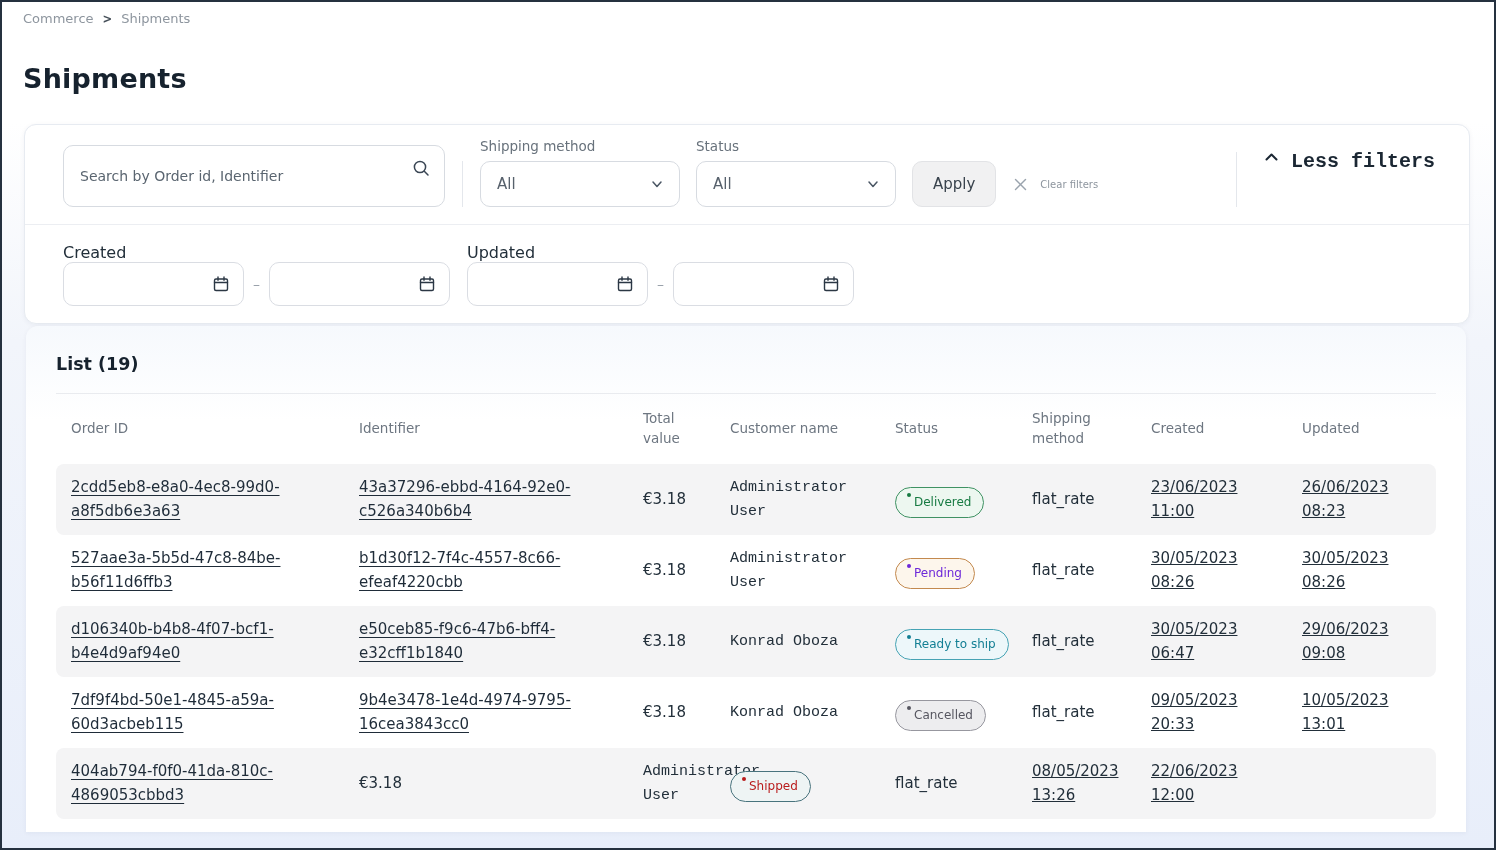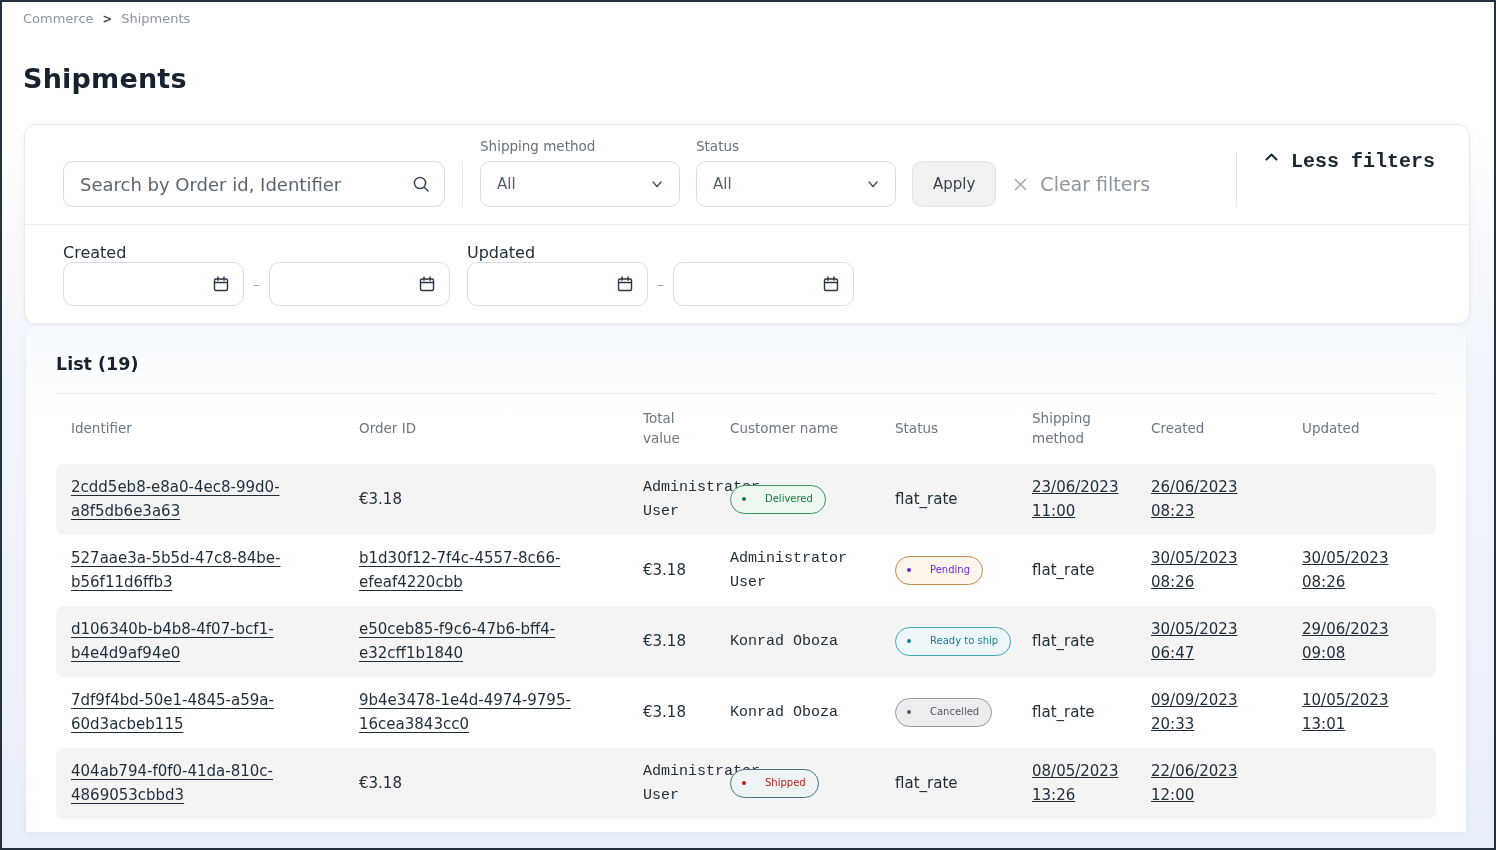--- a/index.html
+++ b/index.html
@@ -15,31 +15,31 @@
   
   .breadcrumb { padding:9px 0 0 21px; font-size:13px; color:#8d959e; display:flex; gap:9px; align-items:center; }
   .bc-sep { color:#454f58; font-size:11.5px; font-weight:bold; }
   .bc-item { cursor:pointer; }
   
   .page-title { margin:37px 0 0 21px; font-size:27px; font-weight:700; color:#16222e; letter-spacing:.2px; }
   
   .filter-card { margin:30px 24px 0 22px; background:#fff; border:1px solid #e7ebf1; border-radius:12px; box-shadow:0 1px 5px rgba(25,45,80,.05); }
   .frow1 { display:flex; align-items:flex-end; padding:13px 34px 17px 38px; border-bottom:1px solid #eceef2; }
   .search-wrap { width:382px; position:relative; }
-  .search-wrap input { width:100%; height:46px; border:1px solid #d7dbe1; border-radius:10px; padding:0 73px 0 16px; font-size:18px; color:#2a3540; outline:none; background:#fff; font-family:inherit; }
+  .search-wrap input { width:100%; height:62px; border:1px solid #d7dbe1; border-radius:10px; padding:0 73px 0 16px; font-size:14px; color:#2a3540; outline:none; background:#fff; font-family:inherit; }
   .search-wrap input::placeholder { color:#5a6570; opacity:1; }
   .search-ic { position:absolute; right:14px; top:13px; pointer-events:none; }
   .vdiv { width:1px; background:#e4e7ec; height:46px; margin:0 17px; align-self:flex-end; }
   .vdiv.tall { height:55px; margin:0 26px 0 auto; }
   .field { display:flex; flex-direction:column; }
   .field + .field { margin-left:16px; }
   .field label { font-size:13.5px; color:#68727c; margin-bottom:7px; }
   .select { width:200px; height:46px; border:1px solid #d7dbe1; border-radius:10px; display:flex; align-items:center; justify-content:space-between; padding:0 14px 0 16px; font-size:15px; color:#57616c; cursor:pointer; background:#fff; }
   .btn-apply { margin-left:16px; height:46px; padding:0 20px; background:#f1f1f2; border:1px solid #e2e3e6; border-radius:10px; font-size:15px; color:#39434d; cursor:pointer; font-family:inherit; }
-  .btn-clear { margin-left:16px; display:flex; align-items:center; gap:11px; height:46px; background:none; border:none; font-size:19px; color:#8d959e; cursor:pointer; font-family:inherit; }
+  .btn-clear { margin-left:16px; display:flex; align-items:center; gap:11px; height:46px; background:none; border:none; font-size:10px; color:#8d959e; cursor:pointer; font-family:inherit; }
   .btn-less { display:flex; align-items:flex-start; gap:11px; background:none; border:none; font-size:20px; font-weight:700; color:#1b2733; cursor:pointer; height:46px; font-family:Liberation Mono, monospace; align-self:center; }
   .frow2 { display:flex; padding:18px 38px 17px 38px; }
   .date-group { display:flex; flex-direction:column; }
   .date-group + .date-group { margin-left:17px; }
   .date-pair { display:flex; align-items:center; }
   .date-box { width:181px; height:44px; border:1px solid #dadde3; border-radius:10px; display:flex; align-items:center; padding:0 12px 0 12px; background:#fff; cursor:text; }
   .date-box input { border:none; outline:none; flex:1; min-width:0; font-size:14px; font-family:inherit; background:transparent; }
   .cal-ic { flex:none; display:flex; }
   .dash { color:#9aa2ab; margin:0 9px; font-size:14px; }
   
@@ -47,21 +47,21 @@
   .list-title { padding-top:28px; font-size:17.5px; font-weight:700; color:#16222e; }
   .list-sep { margin-top:19px; border-top:1px solid #e9ebef; }
   .table { --cols:288px 284px 87px 165px 137px 119px 151px 143px; }
   .thead { display:grid; grid-template-columns:var(--cols); min-height:70px; align-items:center; color:#6d7681; font-size:13.5px; }
   .th { padding:0 15px; line-height:1.45; }
   .trow { display:grid; grid-template-columns:var(--cols); min-height:71px; align-items:center; border-radius:8px; font-size:15px; color:#222f3a; }
   .trow.striped { background:#f4f4f5; }
   .cell { padding:10px 15px; line-height:1.55; }
   .cell-customer { padding-right:34px;font-family:Liberation Mono, monospace; }
   .link { color:#1f2c39; text-decoration:underline; text-underline-offset:2.5px; cursor:pointer; word-break:normal; overflow-wrap:break-word; }
-  .badge { display:inline-flex; align-items:center; gap:19px; padding:5px 12px 6px 11px; border:1px solid; border-radius:999px; font-size:10px; white-space:nowrap; }
+  .badge { display:inline-flex; align-items:flex-start; gap:3px; padding:5px 12px 6px 11px; border:1px solid; border-radius:999px; font-size:12px; white-space:nowrap; }
   .badge .dot { width:4px; height:4px; border-radius:50%; background:currentColor; flex:none; }
   .dl { display:block;text-decoration:underline; }
   svg { display:block; }
 </style>
 </head>
 <body>
 
 <div class="screen">
 
   <div class="breadcrumb">
@@ -185,34 +185,37 @@
         </div>
       </div>
     </div>
   </div>
 
   <div class="list-card">
     <h2 class="list-title">List (19)</h2>
     <div class="list-sep"></div>
     <div class="table">
       <div class="thead">
+        <div class="th">Order ID</div>
         <div class="th">Identifier</div>
-        <div class="th">Order ID</div>
         <div class="th">Total value</div>
         <div class="th">Customer name</div>
         <div class="th">Status</div>
         <div class="th">Shipping method</div>
         <div class="th">Created</div>
         <div class="th">Updated</div>
       </div>
       <div class="tbody">
           <div class="trow striped">
     <div class="cell">
       <a class="link">2cdd5eb8-e8a0-4ec8-99d0-a8f5db6e3a63</a>
     </div>
+    <div class="cell">
+      <a class="link">43a37296-ebbd-4164-92e0-c526a340b6b4</a>
+    </div>
     <div class="cell">€3.18</div>
     <div class="cell cell-customer">Administrator User</div>
     <div class="cell">
       <span class="badge" style="color: rgb(23, 122, 66); background: rgb(237, 247, 240); border-color: rgb(63, 146, 99);">
         <span class="dot"></span>
         <span>Delivered</span>
       </span>
     </div>
     <div class="cell">flat_rate</div>
     <div class="cell">
@@ -284,21 +287,21 @@
     <div class="cell">€3.18</div>
     <div class="cell cell-customer">Konrad Oboza</div>
     <div class="cell">
       <span class="badge" style="color: rgb(86, 86, 96); background: rgb(237, 237, 239); border-color: rgb(151, 151, 159);">
         <span class="dot"></span>
         <span>Cancelled</span>
       </span>
     </div>
     <div class="cell">flat_rate</div>
     <div class="cell">
-      <span class="dl">09/09/2023</span>
+      <span class="dl">09/05/2023</span>
       <span class="dl">20:33</span>
     </div>
     <div class="cell">
       <span class="dl">10/05/2023</span>
       <span class="dl">13:01</span>
     </div>
   </div>
           <div class="trow striped">
     <div class="cell">
       <a class="link">404ab794-f0f0-41da-810c-4869053cbbd3</a>

